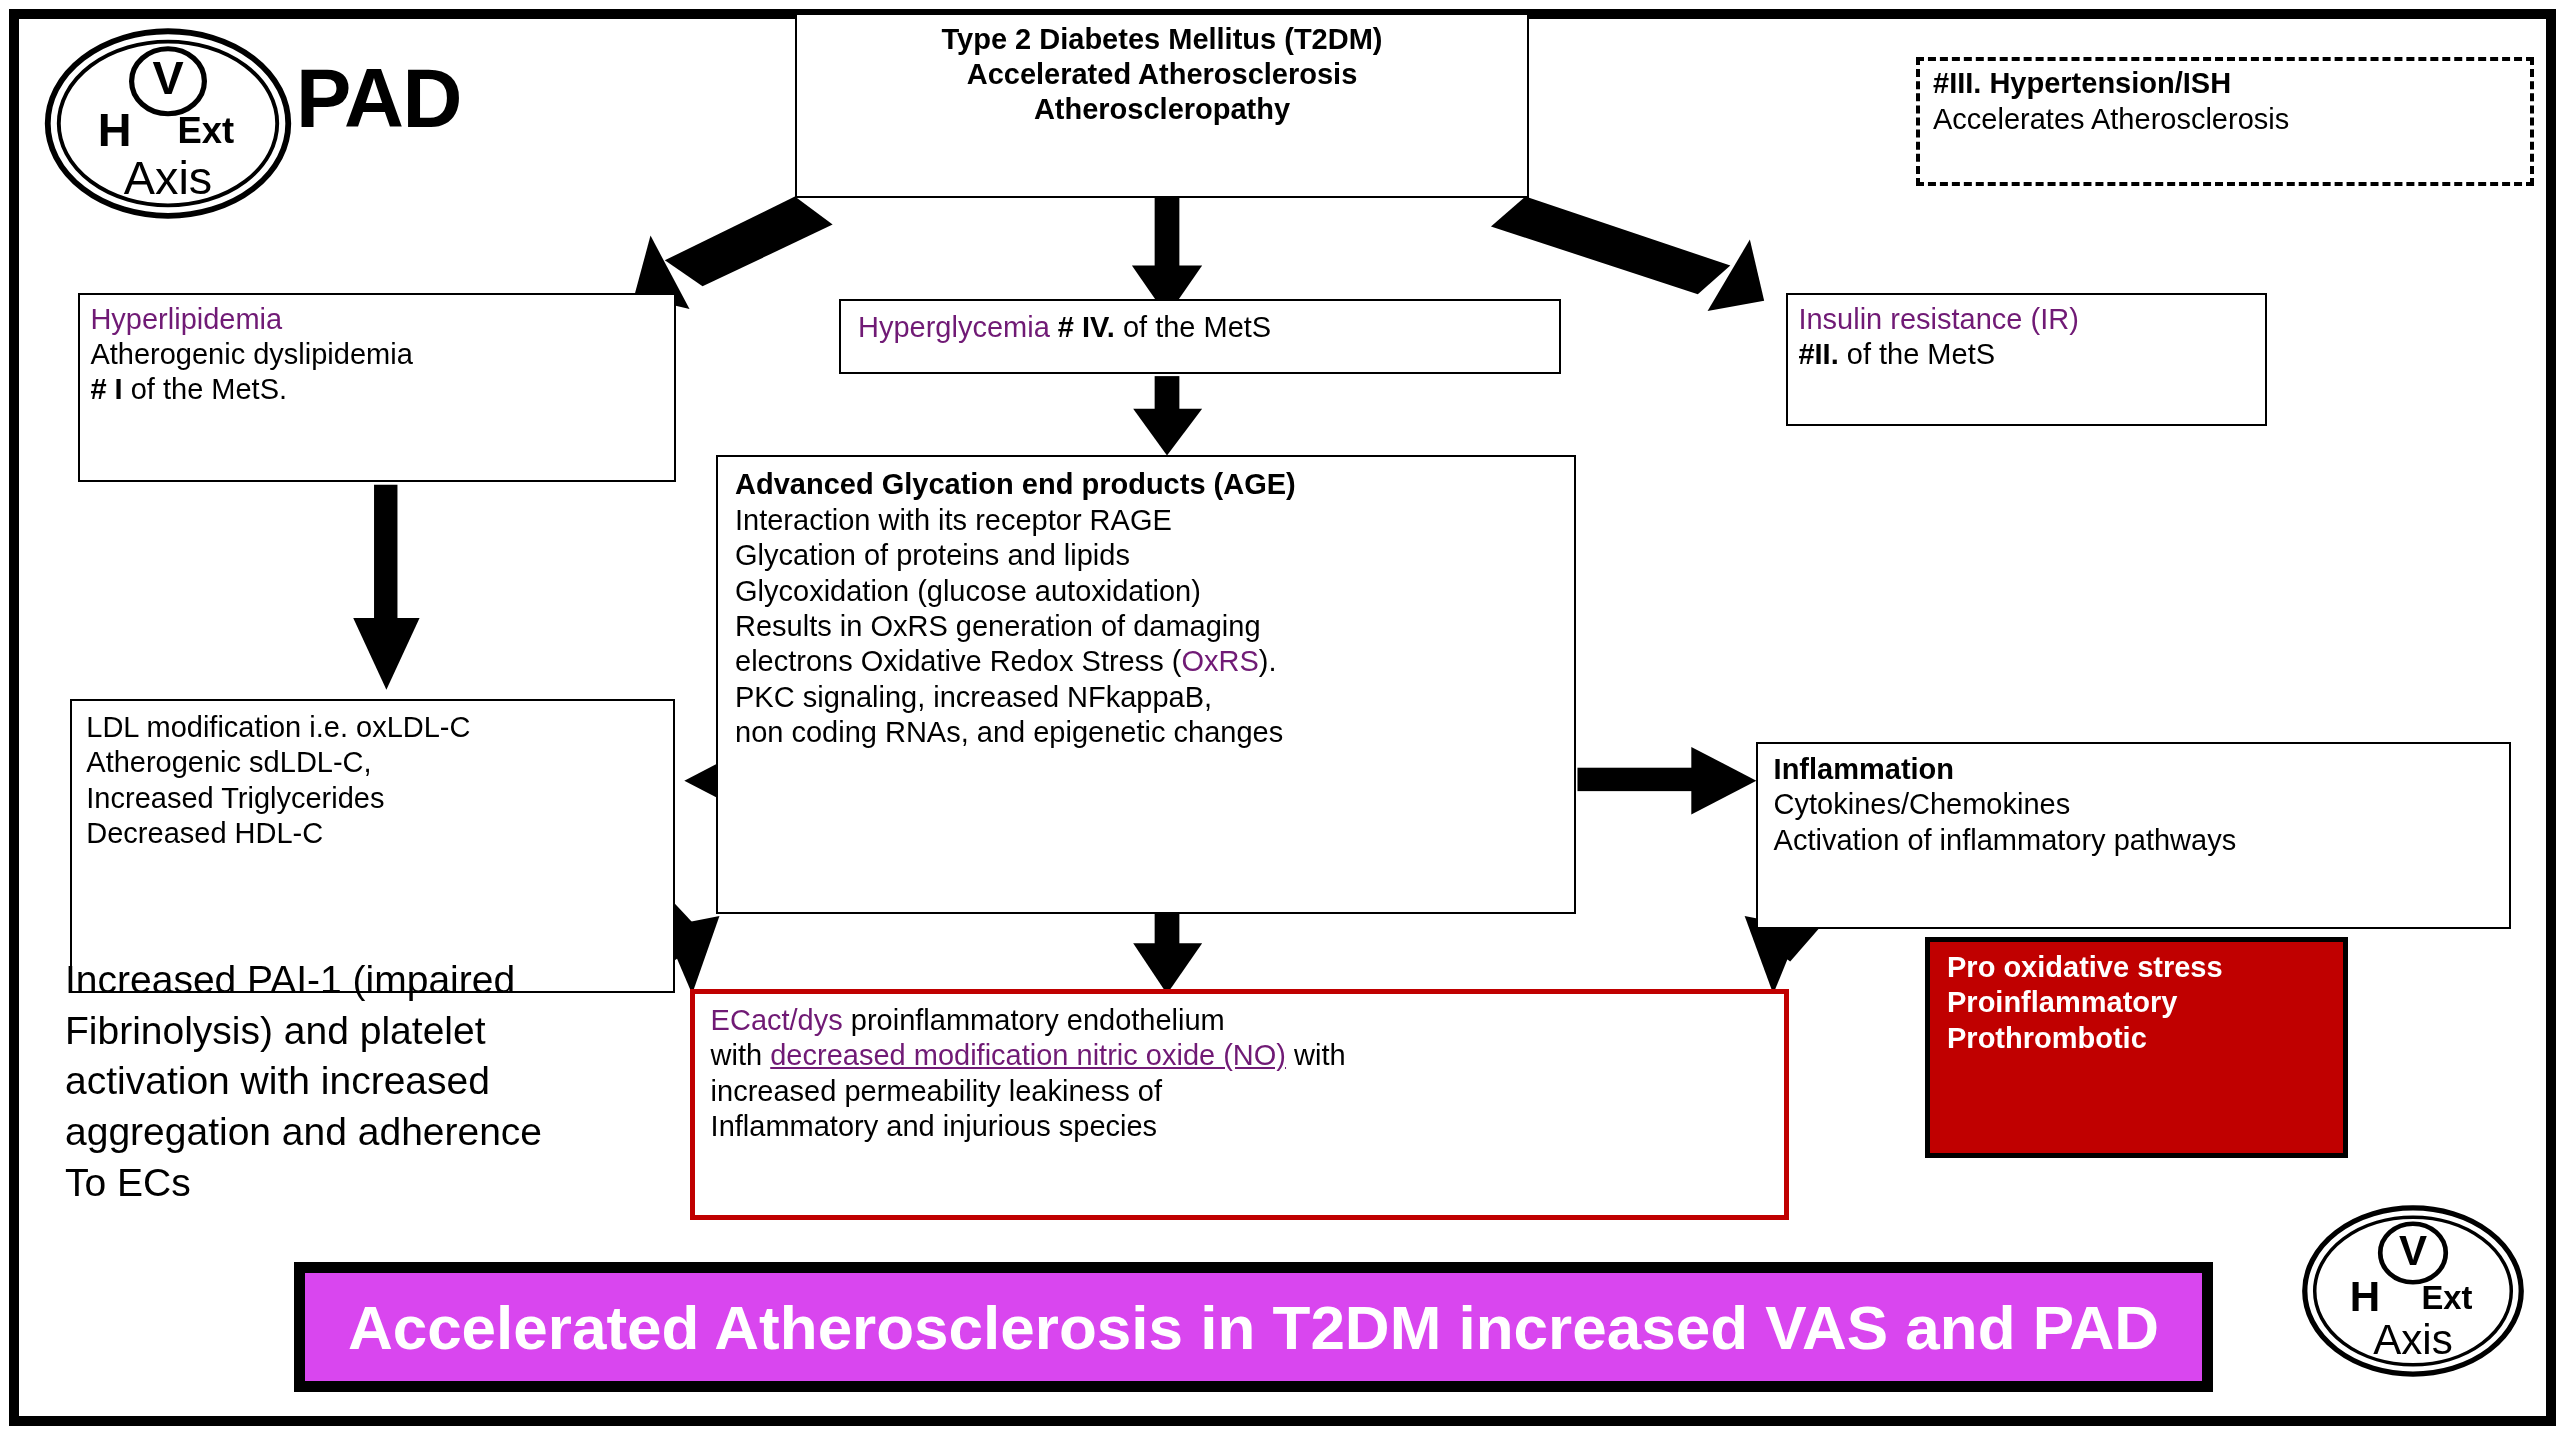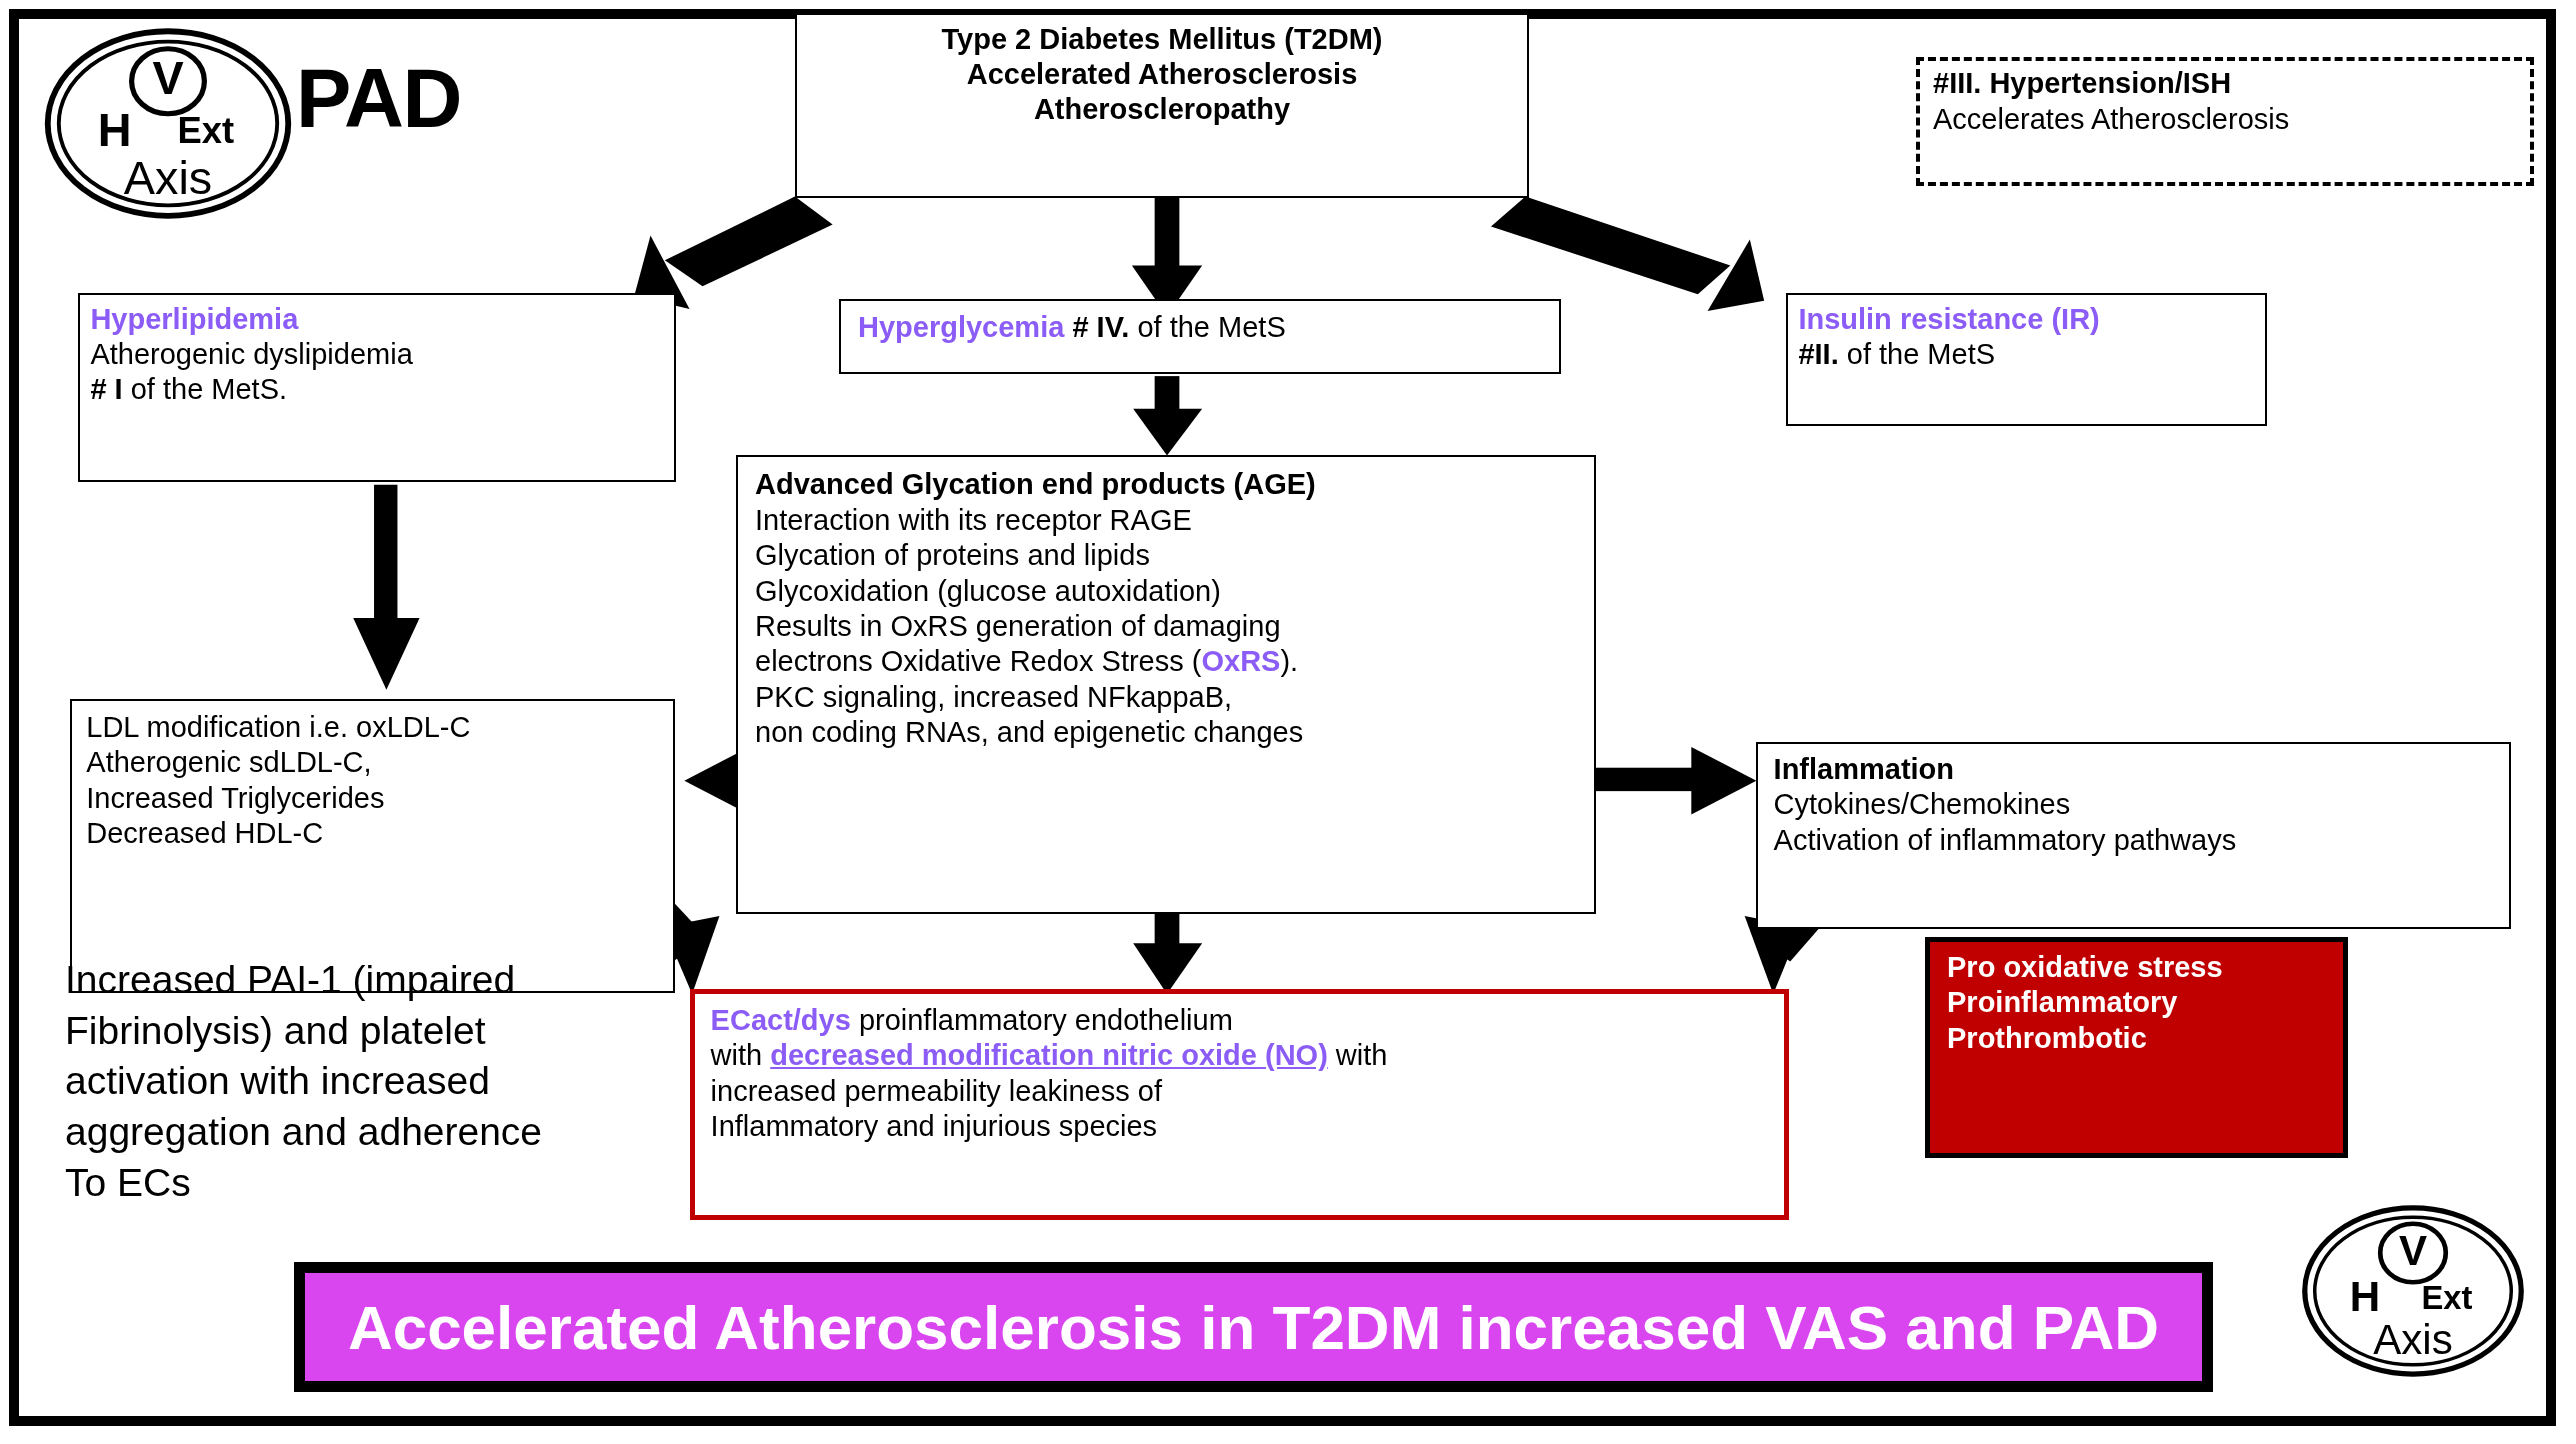--- a/index.html
+++ b/index.html
@@ -32,21 +32,21 @@
     position:absolute;
     box-sizing:border-box;
     font-size:39px;
     line-height:1.30;
     color:#000000;
   }
   .dashed{ border:4.6px dashed #000000; }
   .redline{ border:5.2px solid #C00000; }
   .redfill{ background:#C00000; border:5.9px solid #000000; color:#ffffff; }
   .b{font-weight:bold;}
-  .red{color:#8b5cf6;font-weight:bold;}
+  .red{color:#701a75;font-weight:normal;}
   .ctr{text-align:center;}
   .u{text-decoration:underline;}
 
   
   .logo{position:absolute;}
   .logo svg{display:block;}
 
   
   #arrows{position:absolute;left:0;top:0;width:2576px;height:1445px;pointer-events:none;}
 
@@ -173,21 +173,21 @@
 
   <div class="box" style="left:839px;top:299px;width:722px;height:75px;padding:9px 17px;">
     <div><span class="red">Hyperglycemia</span><span class="b"> # IV.</span><span> of the MetS</span></div>
   </div>
 
   <div class="box" style="left:1786px;top:293px;width:481px;height:133px;">
     <div class="red">Insulin resistance (IR)</div>
     <div><span class="b">#II.</span><span> of the MetS</span></div>
   </div>
 
-  <div class="box" style="left:736px;top:455px;width:860px;height:459px;padding:10.4px 17px;">
+  <div class="box" style="left:716px;top:455px;width:860px;height:459px;padding:10.4px 17px;">
     <div class="b">Advanced Glycation end products (AGE)</div>
     <div>Interaction with its receptor RAGE</div>
     <div>Glycation of proteins and lipids</div>
     <div>Glycoxidation (glucose autoxidation)</div>
     <div>Results in OxRS generation of damaging</div>
     <div><span>electrons Oxidative Redox Stress (</span><span class="red">OxRS</span><span>).</span></div>
     <div>PKC signaling, increased NFkappaB,</div>
     <div>non coding RNAs, and epigenetic changes</div>
   </div>
 

